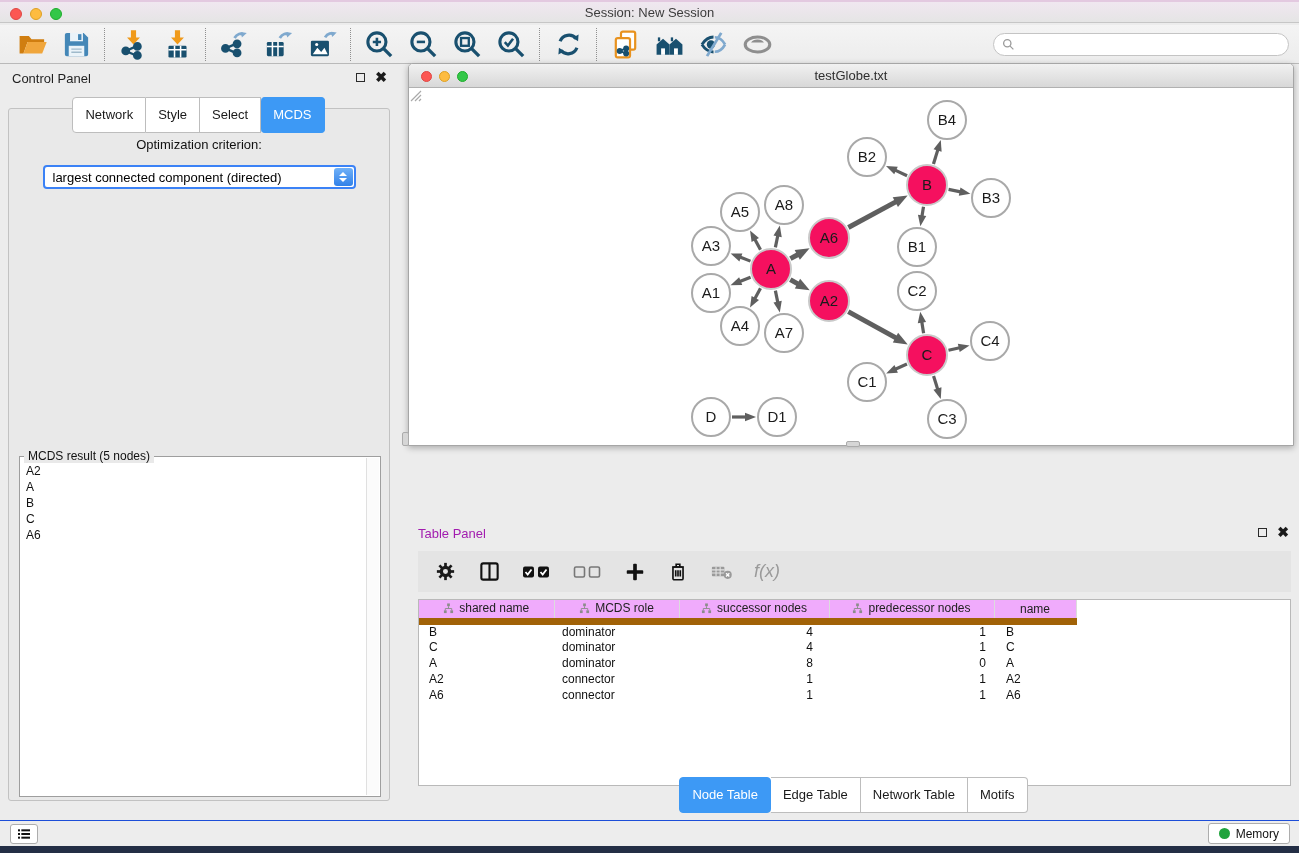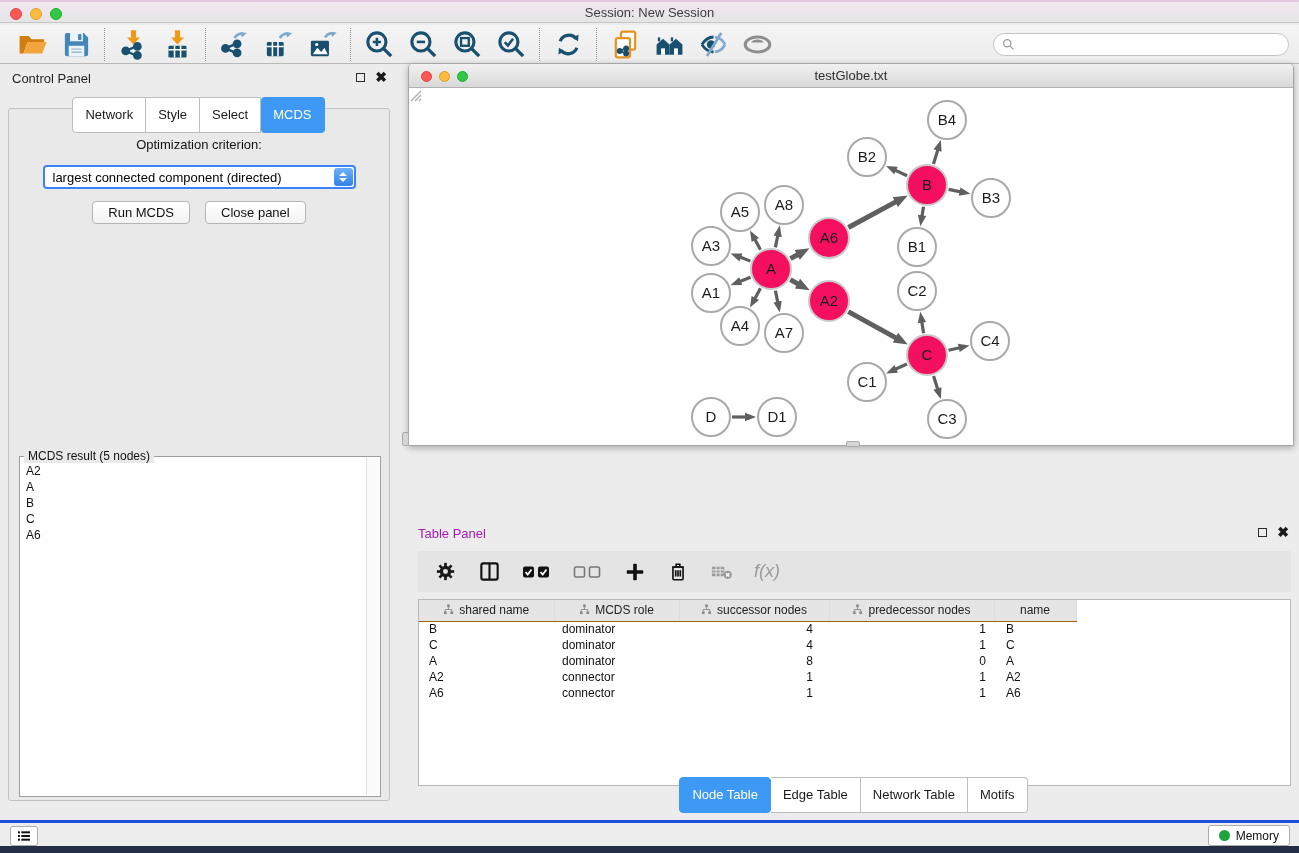--- a/index.html
+++ b/index.html
@@ -64,32 +64,32 @@
 
   
   .table-panel{position:absolute;left:408px;top:520px;width:891px;height:300px}
   .tp-title{position:absolute;top:6px;left:10px;font-size:13px;color:#a21caf}
   .tp-ctrl{position:absolute;top:7px;right:10px;display:flex;gap:10px;align-items:center}
   .tp-toolbar{position:absolute;left:10px;right:8px;top:31px;height:41px;background:#E4E4E4;display:flex;align-items:center;gap:21px;padding-left:16px}
   .tico{display:flex;align-items:center;justify-content:center;background:none;border:none;cursor:pointer;padding:0}
   .fx{font-family:Liberation Sans, sans-serif;font-style:italic;font-size:18px;color:#9A9A9A}
   .tp-table{position:absolute;left:10px;right:8px;top:79px;bottom:34px;background:#fff;border:1px solid #B9B9B9;overflow:hidden}
   .tp-table table{border-collapse:collapse;width:100%;font-size:12px;table-layout:fixed}
-  .tp-table th{height:21px;background:#e5e5e5;border-bottom:1px solid #a16207;border-right:1px solid #DCDCDC;font-weight:normal;color:#222;text-align:center;font-size:12px}
+  .tp-table th{height:21px;background:#f0abfc;border-bottom:7px solid #a16207;border-right:1px solid #DCDCDC;font-weight:normal;color:#222;text-align:center;font-size:12px}
   .tp-table th.filler{background:#fff;border:none}
   .tp-table th .hwrap{display:inline-flex;align-items:center;gap:5px}
   .tp-table td{height:16px;padding:0 8px;color:#111;white-space:nowrap;overflow:hidden}
   .tp-table td.c0{padding-left:10px}
   .tp-table td.c2{text-align:right;padding-right:16px}
   .tp-table td.c3{text-align:right;padding-right:8px}
   .tp-table td.c4{padding-left:12px}
   .tp-tabs{position:absolute;left:0;right:0;bottom:7px;display:flex;justify-content:center}
 
   
-  .statusbar{position:absolute;left:0;right:0;top:820px;height:26px;background:#EDEDED;border-top:3px solid #1d4ed8}
+  .statusbar{position:absolute;left:0;right:0;top:820px;height:26px;background:#EDEDED;border-top:1px solid #1d4ed8}
   .list-btn{position:absolute;left:10px;top:3px;width:28px;height:20px;background:#fff;border:1px solid #ADADAD;border-radius:3px;display:flex;align-items:center;justify-content:center;cursor:pointer}
   .memory-btn{position:absolute;right:9px;top:2px;height:21px;background:#fff;border:1px solid #ADADAD;border-radius:3px;display:flex;align-items:center;gap:6px;padding:0 10px;font-size:12px;color:#111;cursor:pointer}
   .mem-dot{width:11px;height:11px;border-radius:50%;background:#1FA33C}
   .bottom-strip{position:absolute;left:0;right:0;top:846px;height:7px;background:#232E45}
 </style>
 </head>
 <body>
 
 <div class="app">
 
@@ -268,24 +268,20 @@
         <span class="seg-tab active">MCDS</span>
       </div>
     <div class="cp-content">
       <div class="opt-label">Optimization criterion:</div>
       <div class="select">
         <span>largest connected component (directed)</span>
         <span class="stepper">
             <span class="arr-up"></span>
             <span class="arr-dn"></span>
           </span>
-      </div>
-      <div class="btn-row">
-        <button class="btn">Run MCDS</button>
-        <button class="btn">Close panel</button>
       </div>
       <div class="fieldset">
         <span class="legend">MCDS result (5 nodes)</span>
         <div class="result-list" id="result-list">
             <div>A2</div>
             <div>A</div>
             <div>B</div>
             <div>C</div>
             <div>A6</div>
           </div>

